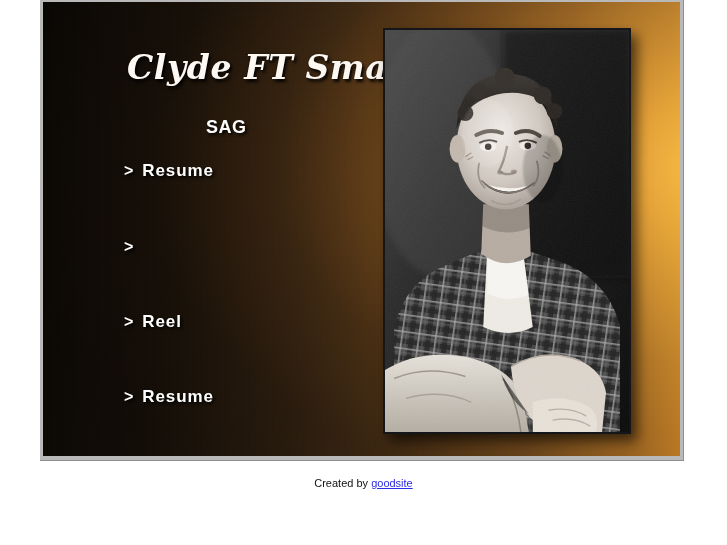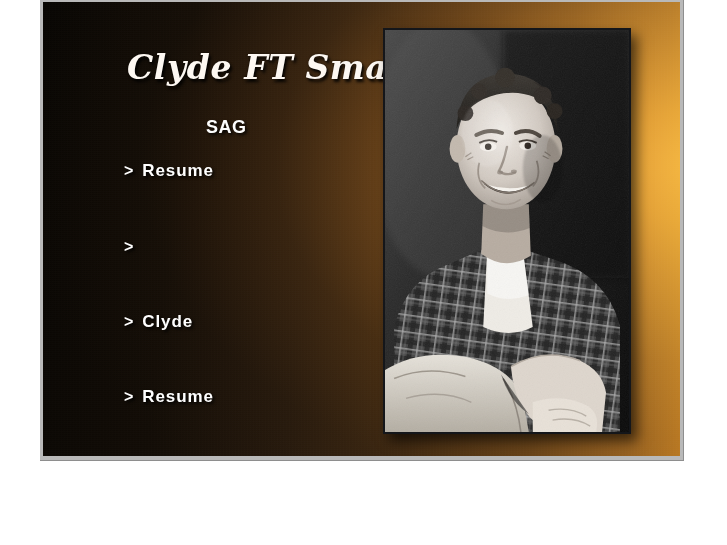--- a/index.html
+++ b/index.html
@@ -213,21 +213,21 @@
             <span class="chev">&gt;</span>
             <span class="label">Resume</span>
           </a>
 
           <a class="nav-item" href="#">
             <span class="chev">&gt;</span>
           </a>
 
           <a class="nav-item" href="#">
             <span class="chev">&gt;</span>
-            <span class="label">Clyde</span>
+            <span class="label">Reel</span>
           </a>
 
           <a class="nav-item" href="#">
             <span class="chev">&gt;</span>
             <span class="label">Resume</span>
           </a>
 
         </nav>
       </div>
 
@@ -352,14 +352,18 @@
 
             <rect x="0" y="0" width="248" height="406" filter="url(#grainFx)" opacity="0.5"></rect>
             <rect x="0" y="0" width="248" height="406" fill="none"></rect>
           </svg>
         </div>
       </div>
 
     </div>
   </div>
 
+  <div id="footer">
+    <span class="credit-text">Created by</span>
+    <a class="credit-link" href="#">goodsite</a>
+  </div>
 
 </div>
 
 </body></html>

